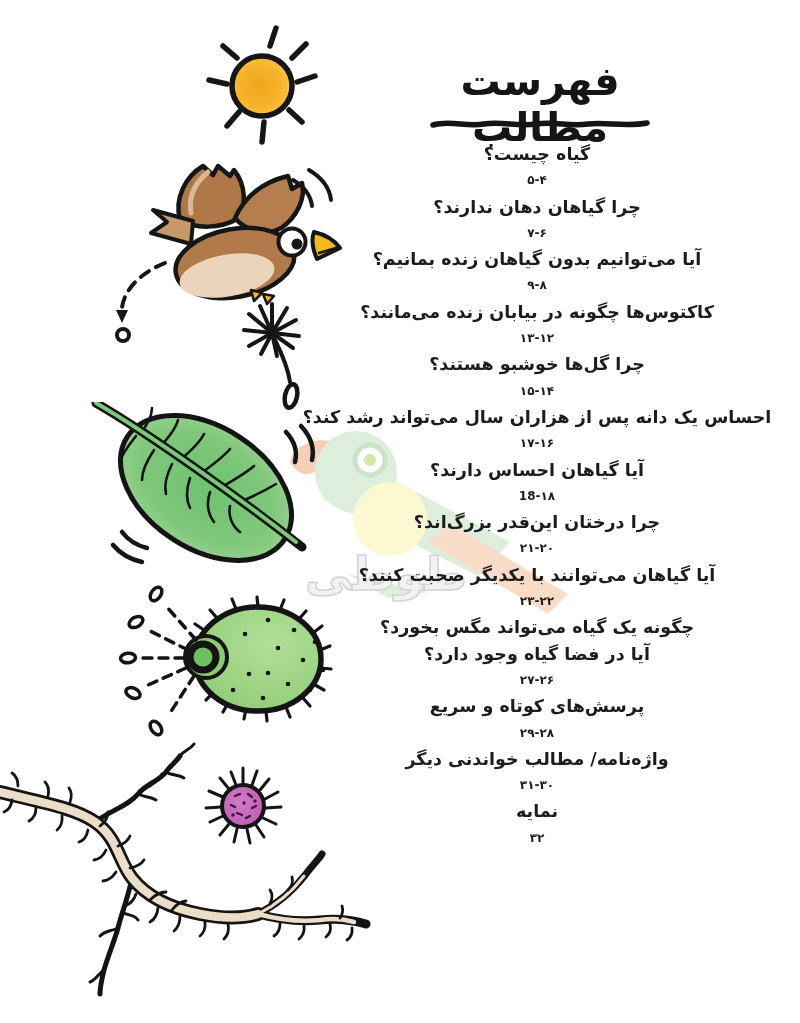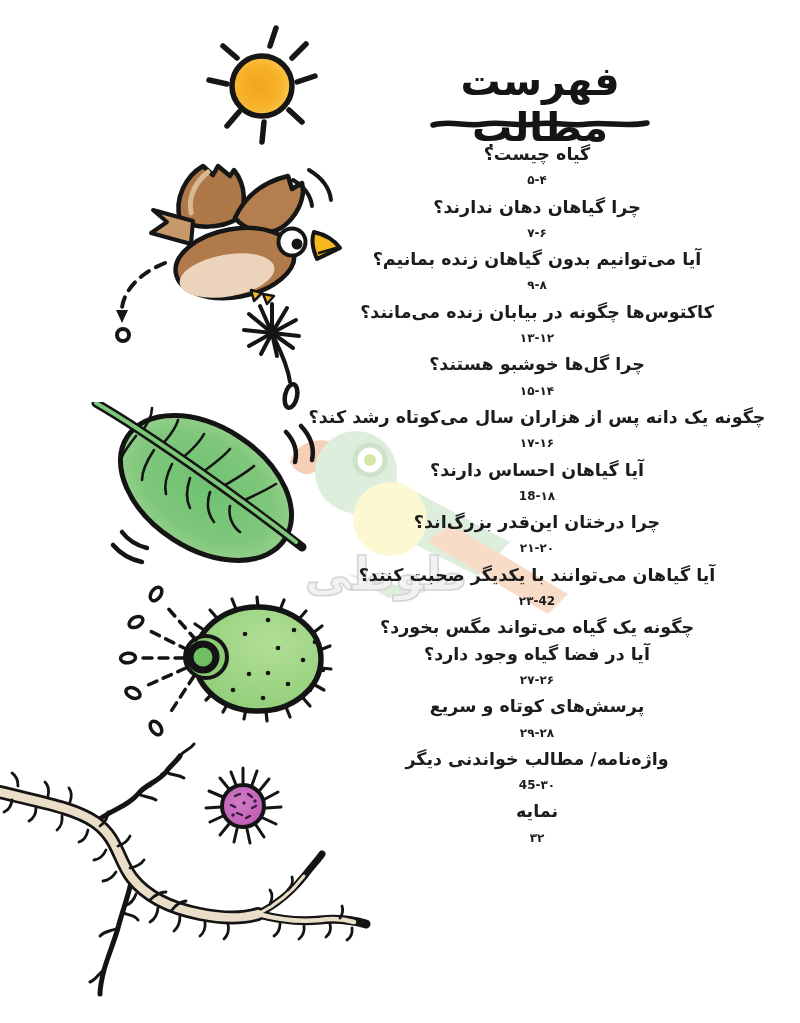--- a/index.html
+++ b/index.html
@@ -325,56 +325,56 @@
         <div class="toc-title">کاکتوس‌ها چگونه در بیابان زنده می‌مانند؟</div>
         <div class="toc-pages">۱۳-۱۲</div>
       </div>
 
       <div>
         <div class="toc-title">چرا گل‌ها خوشبو هستند؟</div>
         <div class="toc-pages">۱۵-۱۴</div>
       </div>
 
       <div>
-        <div class="toc-title">چگونه یک دانه پس از هزاران سال می‌کوتاه رشد کند؟</div>
+        <div class="toc-title">احساس یک دانه پس از هزاران سال می‌تواند رشد کند؟</div>
         <div class="toc-pages">۱۷-۱۶</div>
       </div>
 
       <div>
         <div class="toc-title">آیا گیاهان احساس دارند؟</div>
         <div class="toc-pages">18-۱۸</div>
       </div>
 
       <div>
         <div class="toc-title">چرا درختان این‌قدر بزرگ‌اند؟</div>
         <div class="toc-pages">۲۱-۲۰</div>
       </div>
 
       <div>
         <div class="toc-title">آیا گیاهان می‌توانند با یکدیگر صحبت کنند؟</div>
-        <div class="toc-pages">۲۳-42</div>
+        <div class="toc-pages">۲۳-۲۲</div>
       </div>
 
       <div>
         <div class="toc-title">چگونه یک گیاه می‌تواند مگس بخورد؟</div>
       </div>
 
       <div>
         <div class="toc-title">آیا در فضا گیاه وجود دارد؟</div>
         <div class="toc-pages">۲۷-۲۶</div>
       </div>
 
       <div>
         <div class="toc-title">پرسش‌های کوتاه و سریع</div>
         <div class="toc-pages">۲۹-۲۸</div>
       </div>
 
       <div>
         <div class="toc-title">واژه‌نامه/ مطالب خواندنی دیگر</div>
-        <div class="toc-pages">45-۳۰</div>
+        <div class="toc-pages">۳۱-۳۰</div>
       </div>
 
       <div>
         <div class="toc-title">نمایه</div>
         <div class="toc-pages">۳۲</div>
       </div>
     </div>
 
 </div>
 

